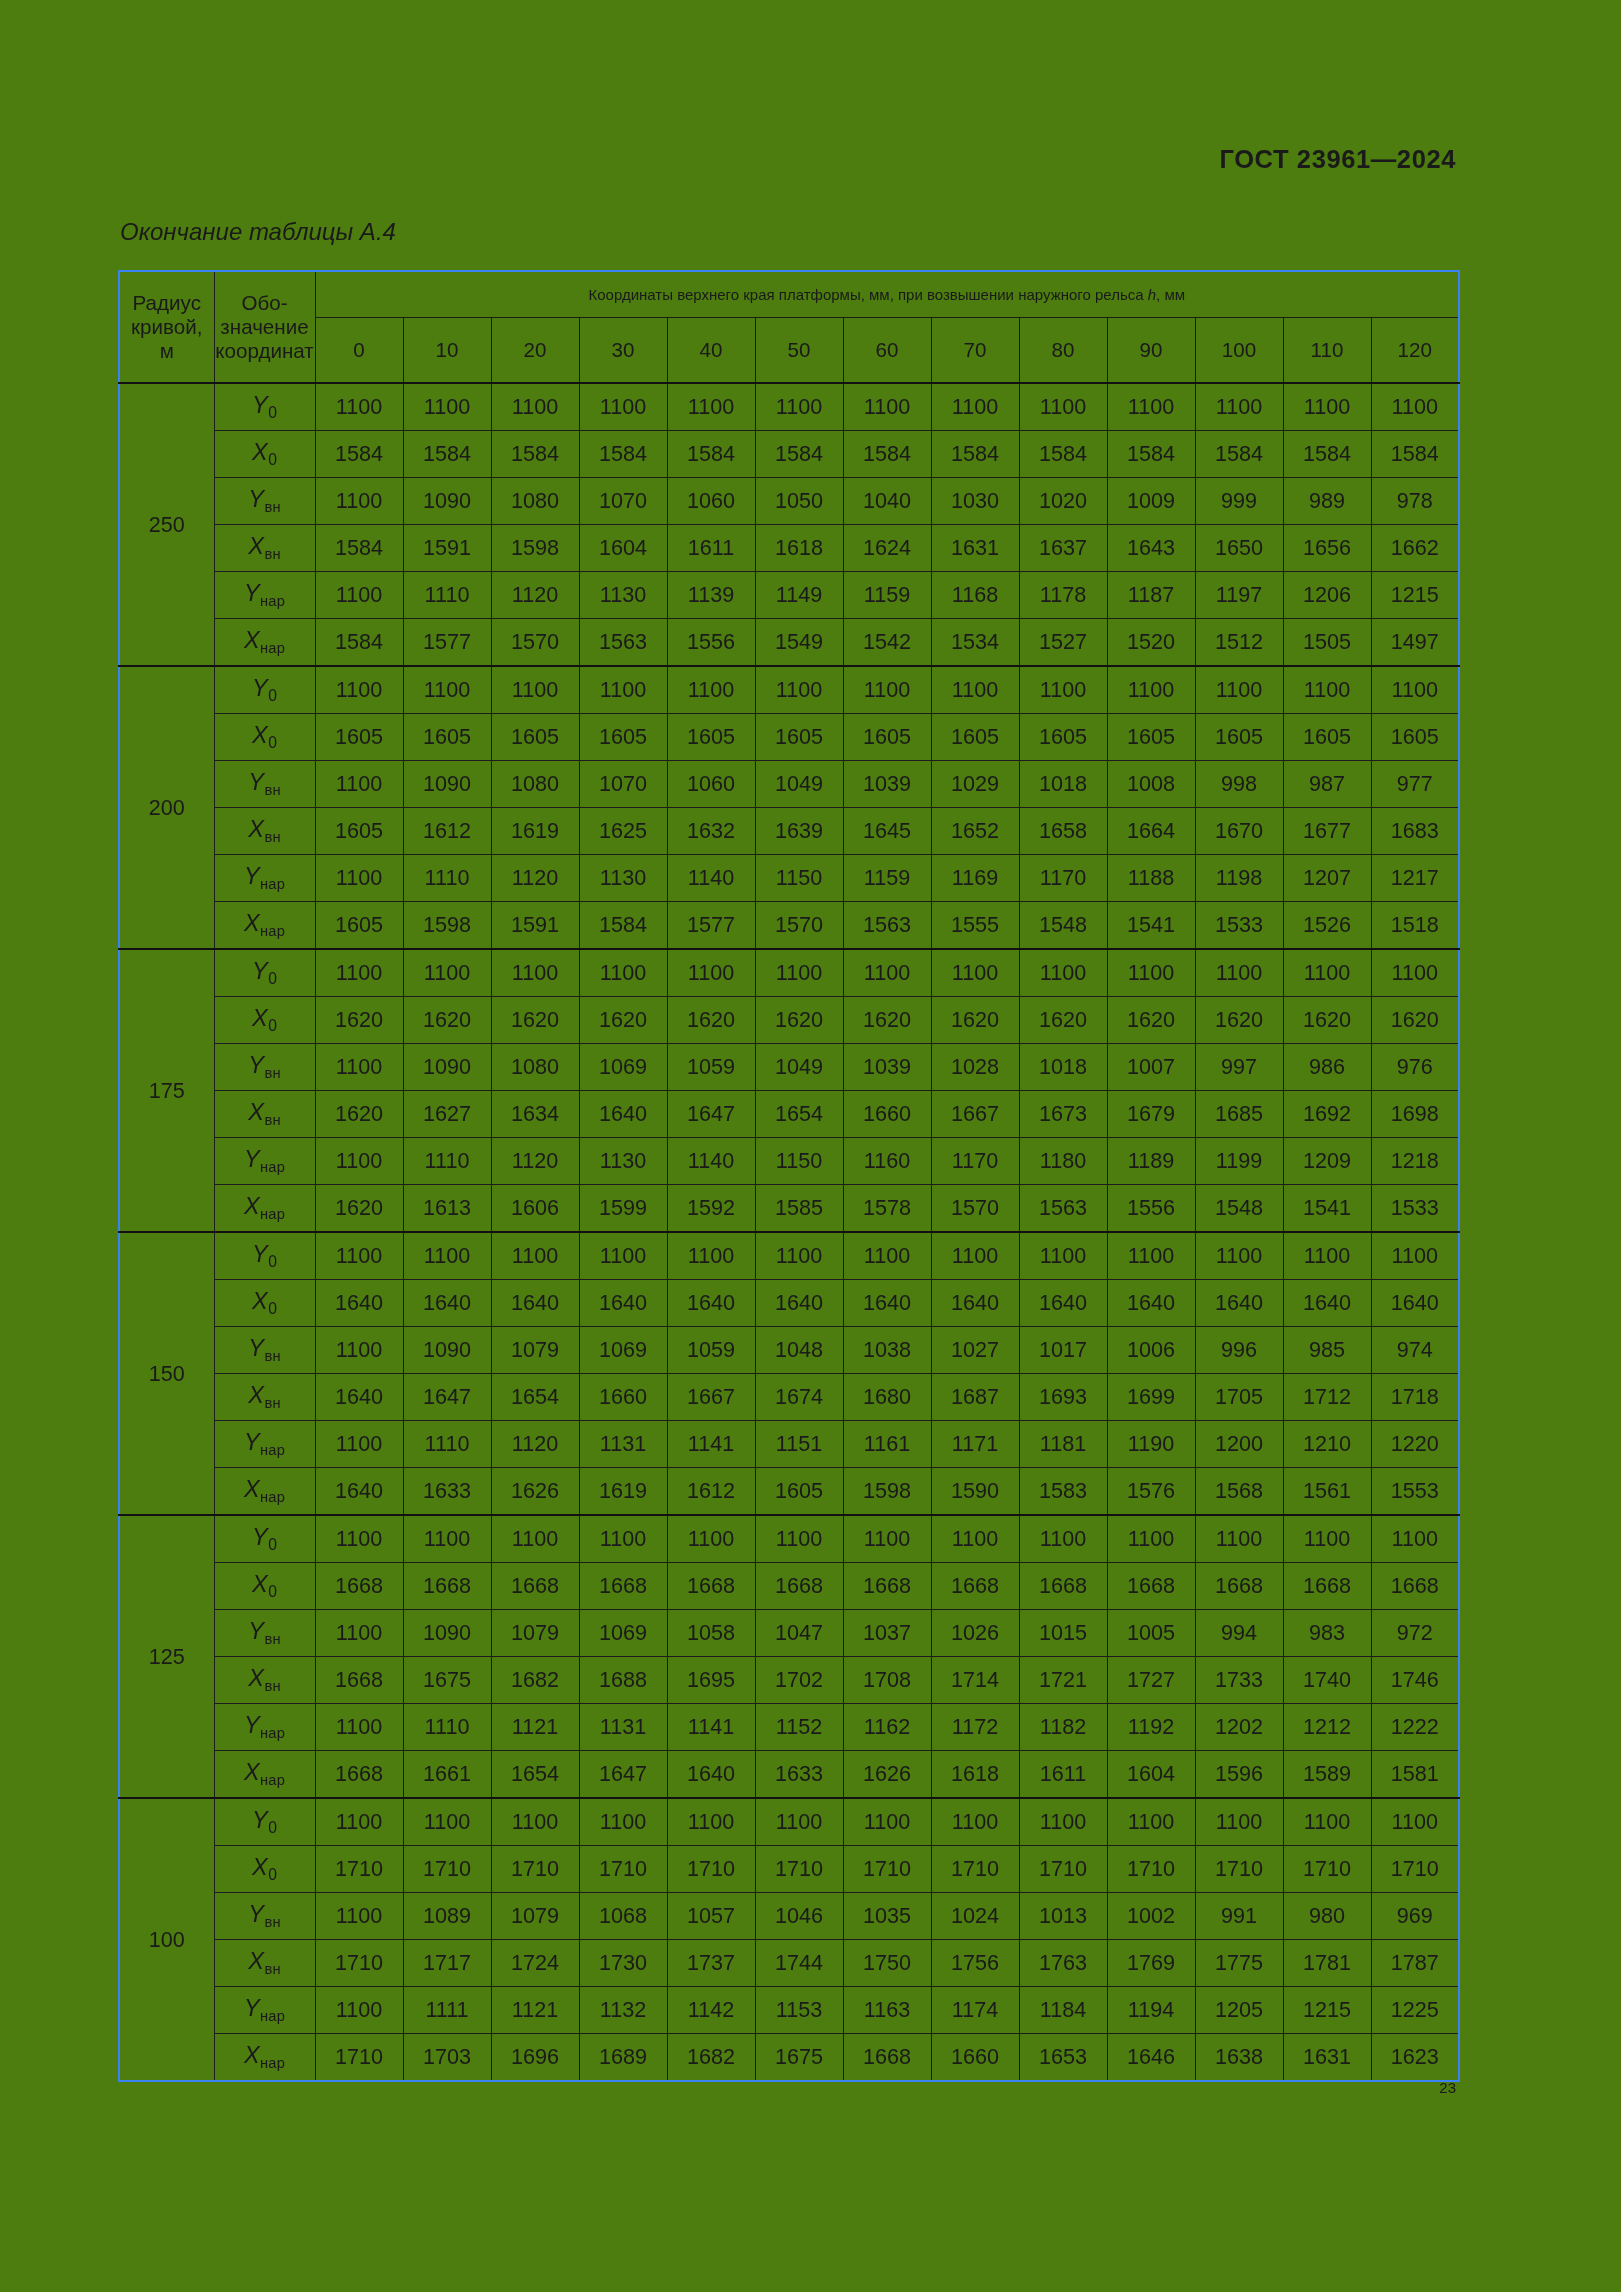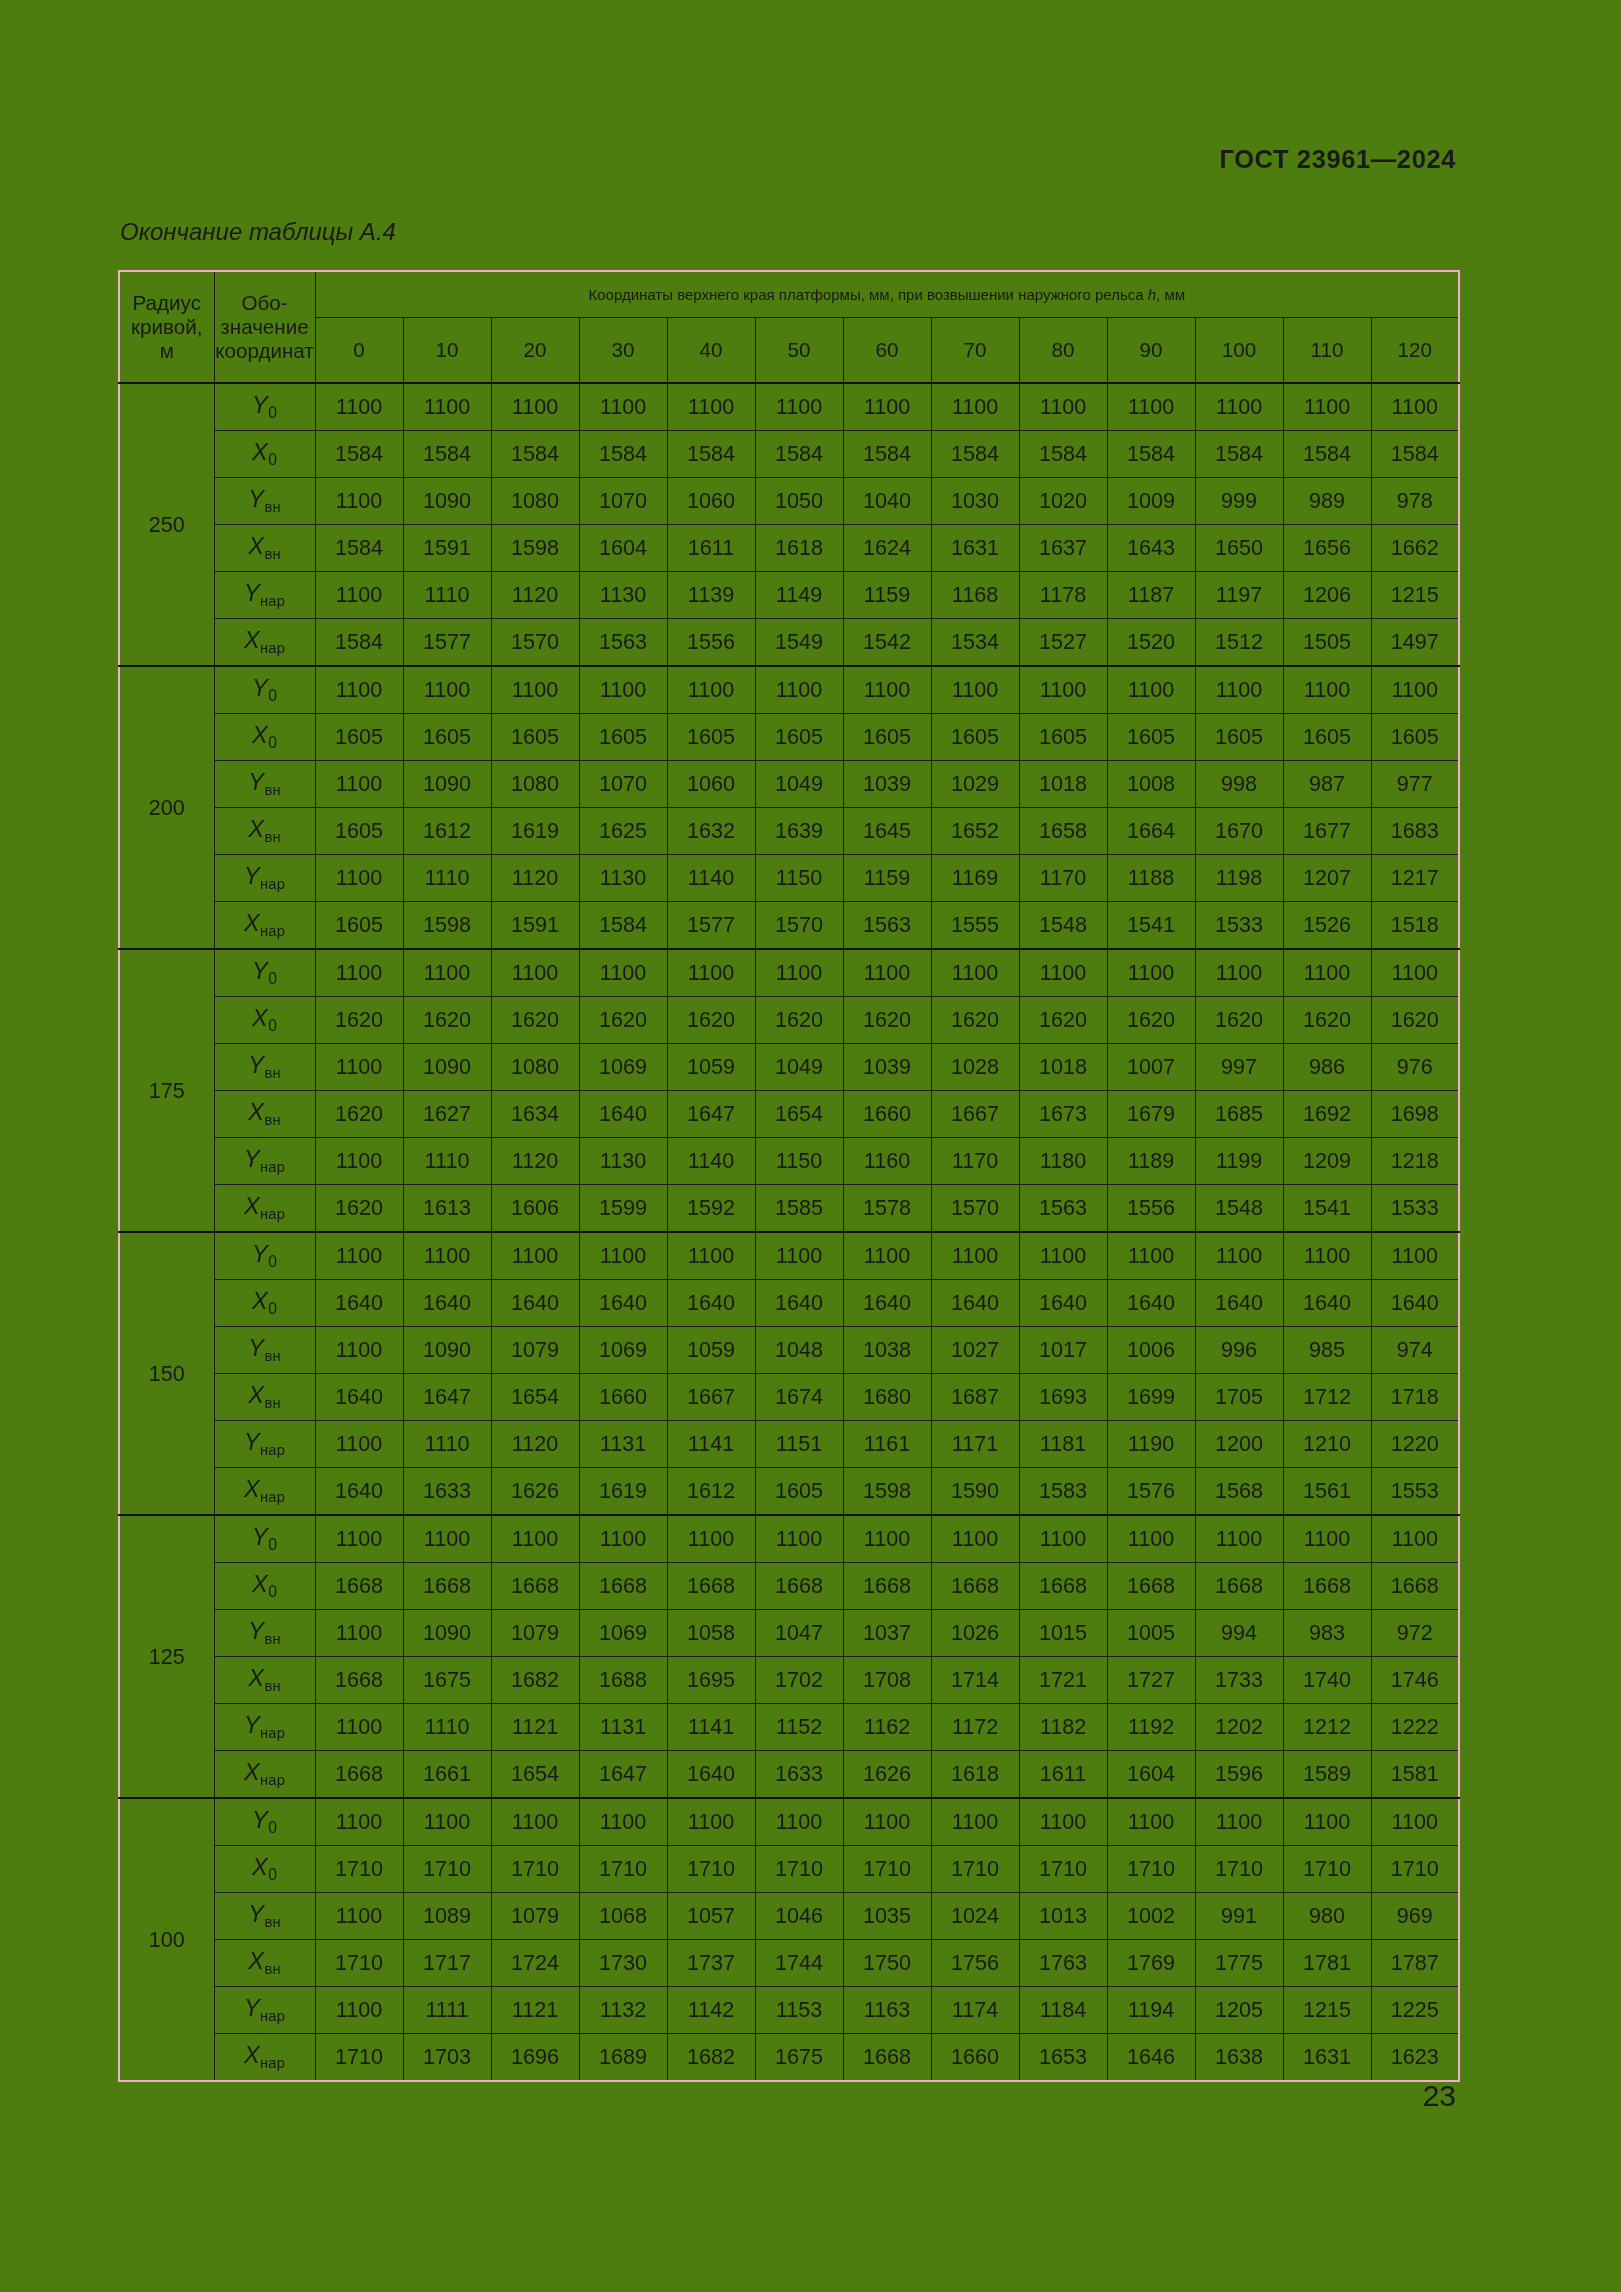--- a/index.html
+++ b/index.html
@@ -58,21 +58,21 @@
   table.gost td, table.gost th {
     border: 1px solid #1d1d1d;
     text-align: center;
     vertical-align: middle;
     font-weight: normal;
     padding: 0;
     line-height: 1.18;
   }
   
   table.gost {
-    border: 2px solid #f9a8d4;
+    border: 2px solid #3b82f6;
   }
 
   col.c-radius   { width: 95px; }
   col.c-coord    { width: 101px; }
   col.c-val      { width: 88px; }
 
   th.hdr-radius, th.hdr-coord {
     height: 110px;
     font-size: 20.6px;
     padding: 2px 3.9px;
@@ -126,21 +126,21 @@
   }
   .sym .sub.digit {
     font-size: 15.7px;
   }
 
   
   .folio {
     position: absolute;
     right: 165px;
     top: 2079px;
-    font-size: 30px;
+    font-size: 15px;
   }
 </style>
 </head>
 <body>
 
 <div class="page">
 
   <div class="running-head">ГОСТ 23961—2024</div>
 
   <div class="table-caption">Окончание таблицы А.4</div>

